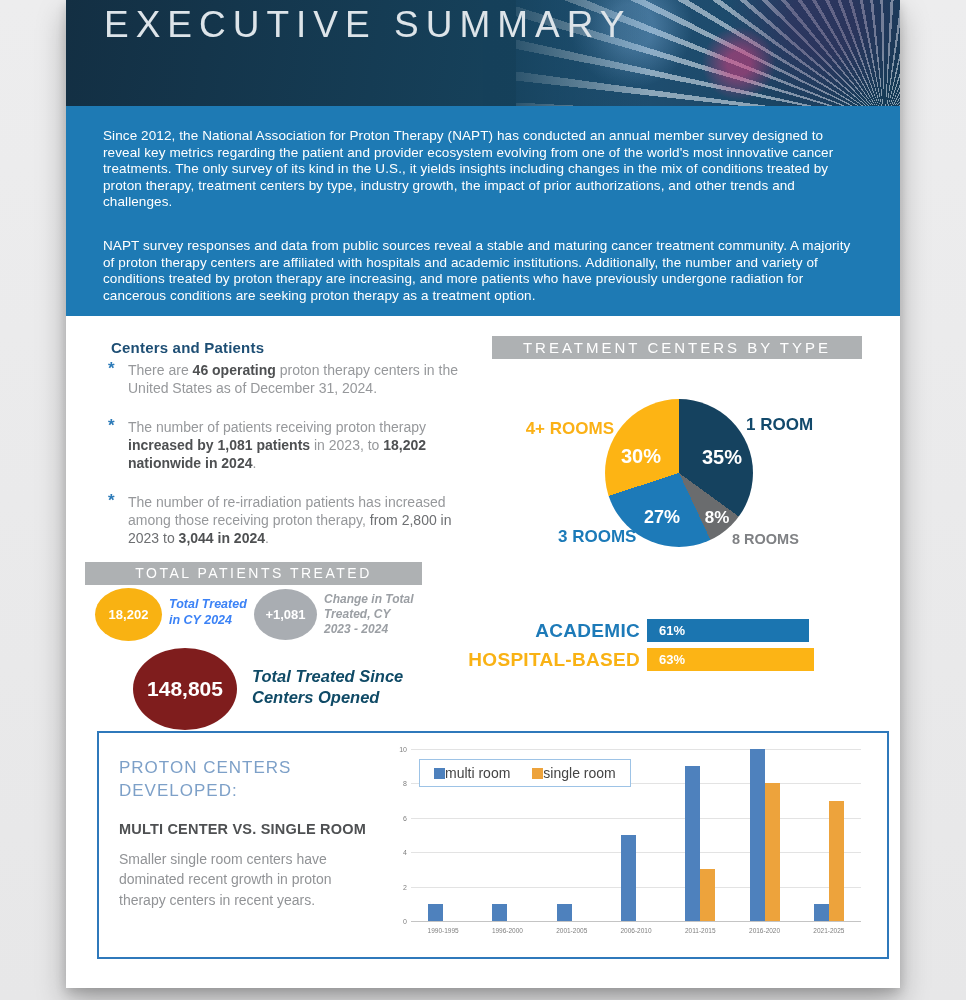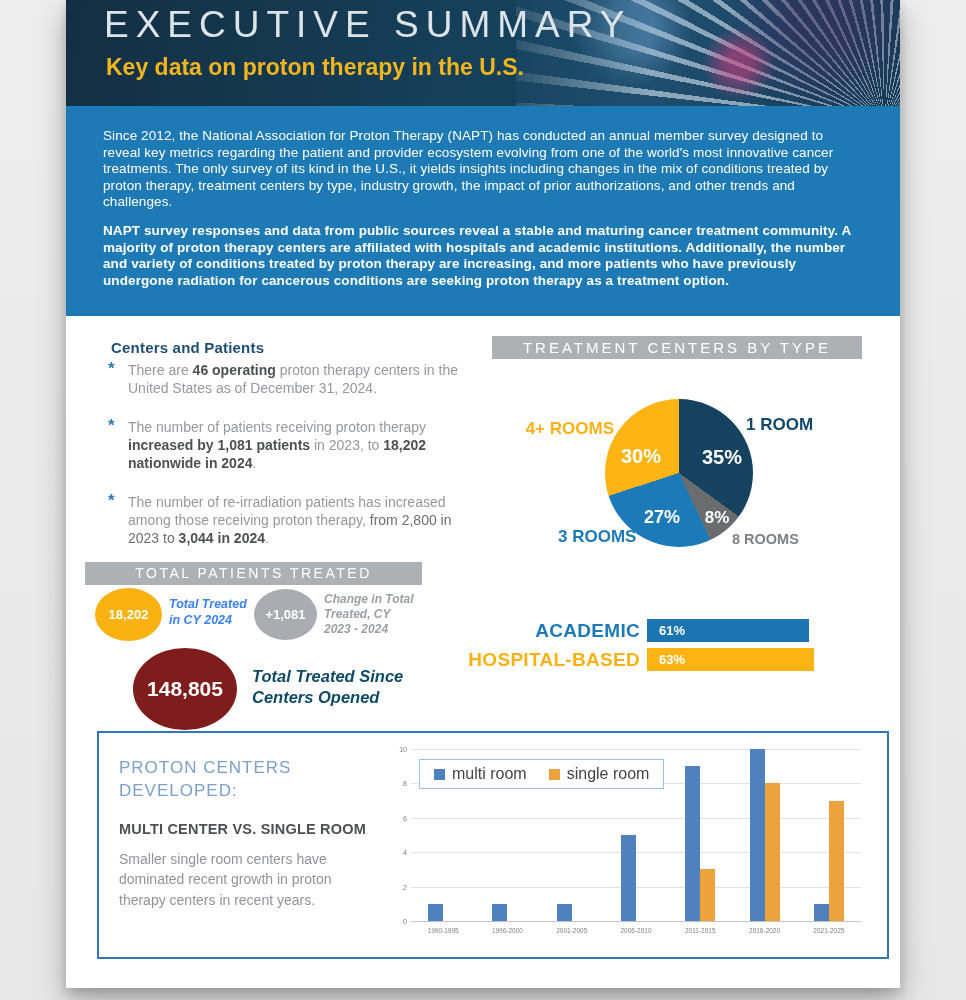--- a/index.html
+++ b/index.html
@@ -22,21 +22,21 @@
   .hdr-fade { position:absolute; right:0; top:0; width:50%; height:100%;
       background:linear-gradient(to right, #15405a 0%, rgba(21,64,90,0) 40%); }
   .hdr-title { position:absolute; left:38px; top:4px; font-size:37px; font-weight:200;
       letter-spacing:7px; color:#dde4e9; white-space:nowrap; }
   .hdr-sub { position:absolute; left:40px; top:54px; font-size:23px; font-weight:600; color:#f2b51d; }
 
   
   .intro { position:absolute; left:0; top:106px; width:834px; height:210px; background:#1e7ab4;
            padding:22px 36px 0 37px; }
   .intro p { color:#ffffff; font-size:13.5px; line-height:16.6px; letter-spacing:0.1px; }
-  .intro p + p { margin-top:12px;font-weight:bold; }
+  .intro p + p { margin-top:27px; }
 
   
   .cp-heading { position:absolute; left:37px; top:339px; font-size:15px; font-weight:bold;
       color:#1d4e74; letter-spacing:0.2px;margin-left:8px; }
   .bullets { position:absolute; left:40px; top:361px; width:378px; list-style:none; }
   .bullets li { position:relative; padding-left:22px; font-size:14px; line-height:18px;
       color:#96989b; margin-bottom:21px; }
   .bullets .mark { position:absolute; left:2px; top:-1px; color:#2b7ab8; font-size:17px; font-weight:bold; }
   .w-b { font-weight:bold; color:#4e5052; }
   .w-m { color:#6d6f72; }
@@ -93,34 +93,33 @@
   .plot { position:absolute; left:24px; top:10px; width:450px; height:172px; }
   .gridline { position:absolute; left:0; width:100%; height:1px; background:#e3e3e3; }
   .gridline.base { background:#c4c4c4; }
   .ylab { position:absolute; width:20px; text-align:right; font-size:7px; color:#7f7f7f;
       transform:translateY(-50%); }
   .vbar { position:absolute; bottom:0; width:15px; }
   .xlab { position:absolute; font-size:6.5px; color:#7f7f7f; transform:translateX(-50%);
       white-space:nowrap; }
   .legend { position:absolute; left:32px; top:20px; background:#fff; border:1px solid #9dc3e6;
       padding:5px 14px; display:flex; gap:22px; align-items:center; }
-  .legend .item { display:flex; align-items:center; gap:7px; font-size:16px; color:#444; }
+  .legend .item { display:flex; align-items:center; font-size:14px; color:#444; }
   .legend .sw { width:11px; height:11px; display:inline-block; }
 </style>
 </head>
 <body>
 
 <div class="canvas">
   <div class="page">
 
     <div class="hdr">
       <div class="hdr-photo"></div>
       <div class="hdr-fade"></div>
       <div class="hdr-title">EXECUTIVE SUMMARY</div>
-      <div class="hdr-sub">Key data on proton therapy in the U.S.</div>
     </div>
 
     <div class="intro">
       <p>Since 2012, the National Association for Proton Therapy (NAPT) has conducted an annual member survey designed to reveal key metrics regarding the patient and provider ecosystem evolving from one of the world's most innovative cancer treatments. The only survey of its kind in the U.S., it yields insights including changes in the mix of conditions treated by proton therapy, treatment centers by type, industry growth, the impact of prior authorizations, and other trends and challenges.</p>
       <p>NAPT survey responses and data from public sources reveal a stable and maturing cancer treatment community. A majority of proton therapy centers are affiliated with hospitals and academic institutions. Additionally, the number and variety of conditions treated by proton therapy are increasing, and more patients who have previously undergone radiation for cancerous conditions are seeking proton therapy as a treatment option.</p>
     </div>
 
     <div class="cp-heading">Centers and Patients</div>
     <ul class="bullets">
         <li><span class="mark">*</span><span class="w-n">There are </span><span class="w-b">46 operating</span><span class="w-n"> proton therapy centers in the United States as of December 31, 2024.</span></li>

